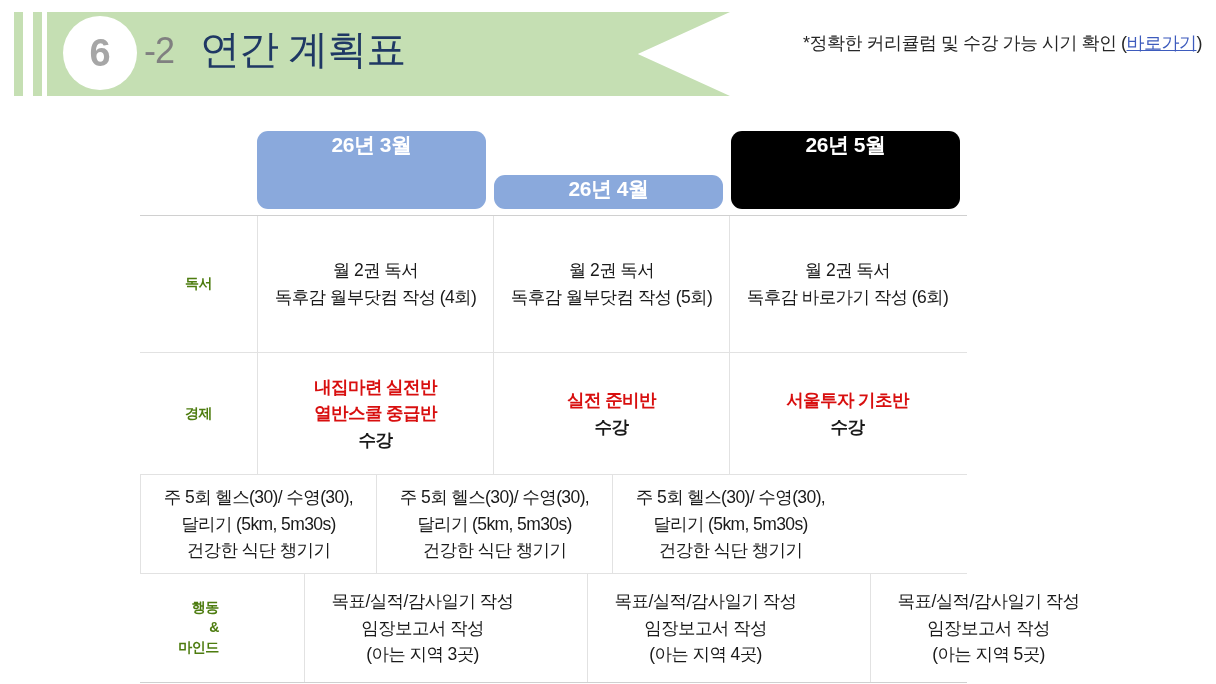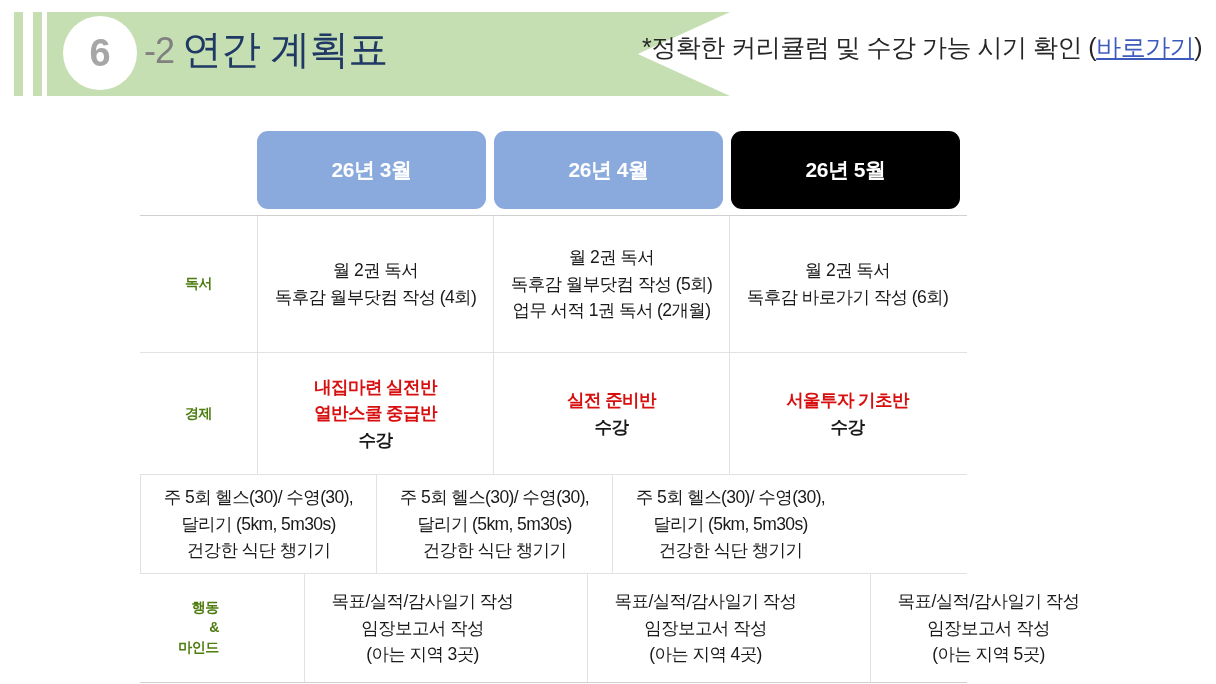--- a/index.html
+++ b/index.html
@@ -75,39 +75,39 @@
   #title-sub {
     font-size: 36px;
     color: #808080;
     font-weight: normal;
     letter-spacing: -1px;
   }
   #title-main {
     font-size: 40px;
     color: #1f3864;
     font-weight: normal;
-    margin-left: 8px;
+    margin-left: 26px;
     letter-spacing: -1px;
   }
 
   #header-right {
     position: absolute;
     right: 14px;
     top: 22px;
     text-align: right;
   }
   #header-year {
     font-size: 23px;
     color: #a6a6a6;
     letter-spacing: -0.5px;
     white-space: nowrap;
   }
   #header-note {
     margin-top: 9px;
-    font-size: 25px;
+    font-size: 18px;
     color: #262626;
     letter-spacing: -0.5px;
     white-space: nowrap;
   }
   #header-link {
     color: #3d5bbd;
     text-decoration: underline;
   }
 
   
@@ -126,21 +126,20 @@
     width: 117px;
     flex: none;
   }
   .month-cell {
     flex: none;
     width: 229px;
     margin-right: 8px;
     background: #8aa9dc;
     border-radius: 11px;
     display: flex;
-    align-items: center;
     justify-content: center;
   }
   .month-cell:last-child { margin-right: 0; }
   .month-cell-label {
     color: #ffffff;
     font-size: 21px;
     font-weight: bold;
     letter-spacing: -0.5px;
   }
 
@@ -226,39 +225,38 @@
   </div>
 </div>
 
 <div id="plan-table">
   <div id="month-header-row">
     <div class="label-spacer"></div>
 
   <div class="month-cell" style="background: rgb(138, 169, 220);">
         <span class="month-cell-label">26년 3월</span>
       </div>
-      <div class="month-cell" style="background: rgb(138, 169, 220);">
+      <div class="month-cell" style="background: rgb(138, 169, 220); margin-top: 44px;">
         <span class="month-cell-label">26년 4월</span>
       </div>
       <div class="month-cell" style="background: #000000;">
         <span class="month-cell-label">26년 5월</span>
       </div>
     </div>
   <div id="table-body">
 
   <div class="plan-row row-reading">
         <div class="row-label-cell">독서</div>
         <div class="month-data-cell">
           <span class="cell-line">월 2권 독서</span>
           <span class="cell-line">독후감 월부닷컴 작성 (4회)</span>
         </div>
         <div class="month-data-cell">
           <span class="cell-line">월 2권 독서</span>
           <span class="cell-line">독후감 월부닷컴 작성 (5회)</span>
-          <span class="cell-line">업무 서적 1권 독서 (2개월)</span>
         </div>
         <div class="month-data-cell">
           <span class="cell-line">월 2권 독서</span>
           <span class="cell-line">독후감 바로가기 작성 (6회)</span>
         </div>
       </div>
       <div class="plan-row row-economy">
         <div class="row-label-cell">경제</div>
         <div class="month-data-cell">
           <span class="cell-line highlight">내집마련 실전반</span>

